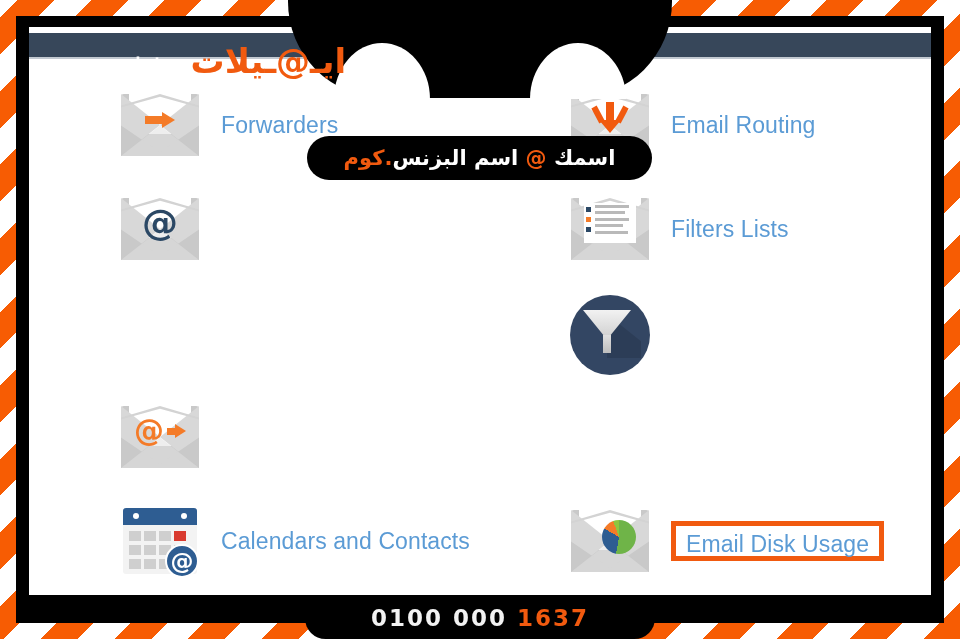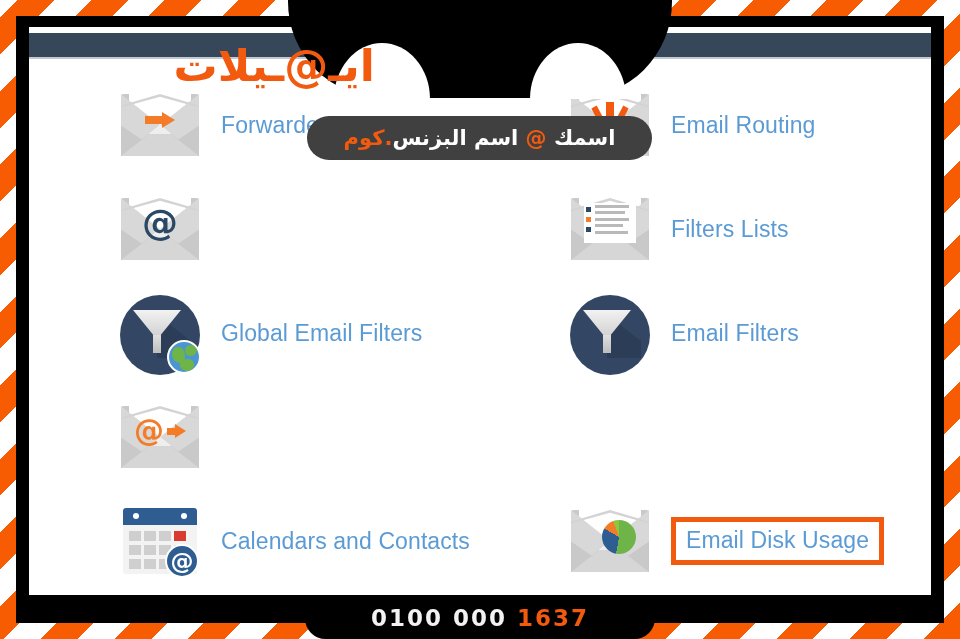--- a/index.html
+++ b/index.html
@@ -80,21 +80,21 @@
   }
   .label {
     font-size: 23px;
     color: #5b9bd5;
     white-space: nowrap;
     font-weight: 400;
     letter-spacing: .1px;
   }
   .label.boxed {
     border: 5px solid #f15a0f;
-    padding: 7px 10px 8px 10px;
+    padding: 7px 10px 0 10px;
     line-height: 1;
     background: #ffffff;
   }
 
   
   .env { position: absolute; left: 4px; top: 12px; width: 78px; height: 62px; }
   .env .back {
     position: absolute; left: 0; top: 0; width: 78px; height: 62px;
     background: #c9c9c9;
     border-radius: 3px;
@@ -312,41 +312,41 @@
   #topbanner .notch {
     position: absolute;
     bottom: -1px;
     width: 96px; height: 56px;
     background: #ffffff;
     border-radius: 50% 50% 0 0 / 100% 100% 0 0;
   }
   #topbanner .notch.n1 { left: 46px; }
   #topbanner .notch.n2 { right: 46px; }
   #bannertext {
-    position: absolute; left: 0; top: 44px;
+    position: absolute; left: 10px; top: 44px;
     width: 384px;
     text-align: center;
     direction: rtl;
     font-family: "DejaVu Sans", sans-serif;
-    font-size: 44px;
+    font-size: 34px;
     font-weight: 700;
     line-height: 1;
     z-index: 45;
     white-space: nowrap;
     padding-left: 25px;
   }
   #bannertext .orange { color: #f15a0f; }
   #bannertext .white  { color: #ffffff; }
 
   
   #subpill {
     position: absolute;
-    left: 307px; top: 116px;
+    left: 307px; top: 136px;
     width: 345px; height: 44px;
-    background: #404040;
+    background: #000000;
     border-radius: 24px;
     z-index: 50;
     display: flex; align-items: center; justify-content: center;
     direction: rtl;
   }
   #subpill .txt {
     font-family: "DejaVu Sans", sans-serif;
     font-size: 21px; font-weight: 700; color: #ffffff;
     white-space: nowrap; line-height: 1;
   }
@@ -473,43 +473,28 @@
             <div class="top-notch"></div>
           </div>
         </div>
         <div class="label">Filters Lists</div>
       </div>
 
     </div>
 
     <div class="row">
 
-      <div class="cell left">
+
+      <div class="cell right">
         <div class="ico">
           <div class="circ"></div>
           <div class="funshadow"></div>
           <div class="funnel"></div>
           <div class="stem"></div>
-          <div class="globe">
-            <div class="land1"></div>
-              <div class="land2"></div>
-              <div class="land3"></div>
-          </div>
-        </div>
-        <div class="label">Global Email Filters</div>
-      </div>
-
-      <div class="cell right">
-        <div class="ico">
-          <div class="circ"></div>
-          <div class="funshadow"></div>
-          <div class="funnel"></div>
-          <div class="stem"></div>
-        </div>
-        <div class="label">Email Filters</div>
+        </div>
       </div>
 
     </div>
 
     <div class="row">
 
       <div class="cell left">
         <div class="ico">
           <div class="env">
             <div class="back"></div>

